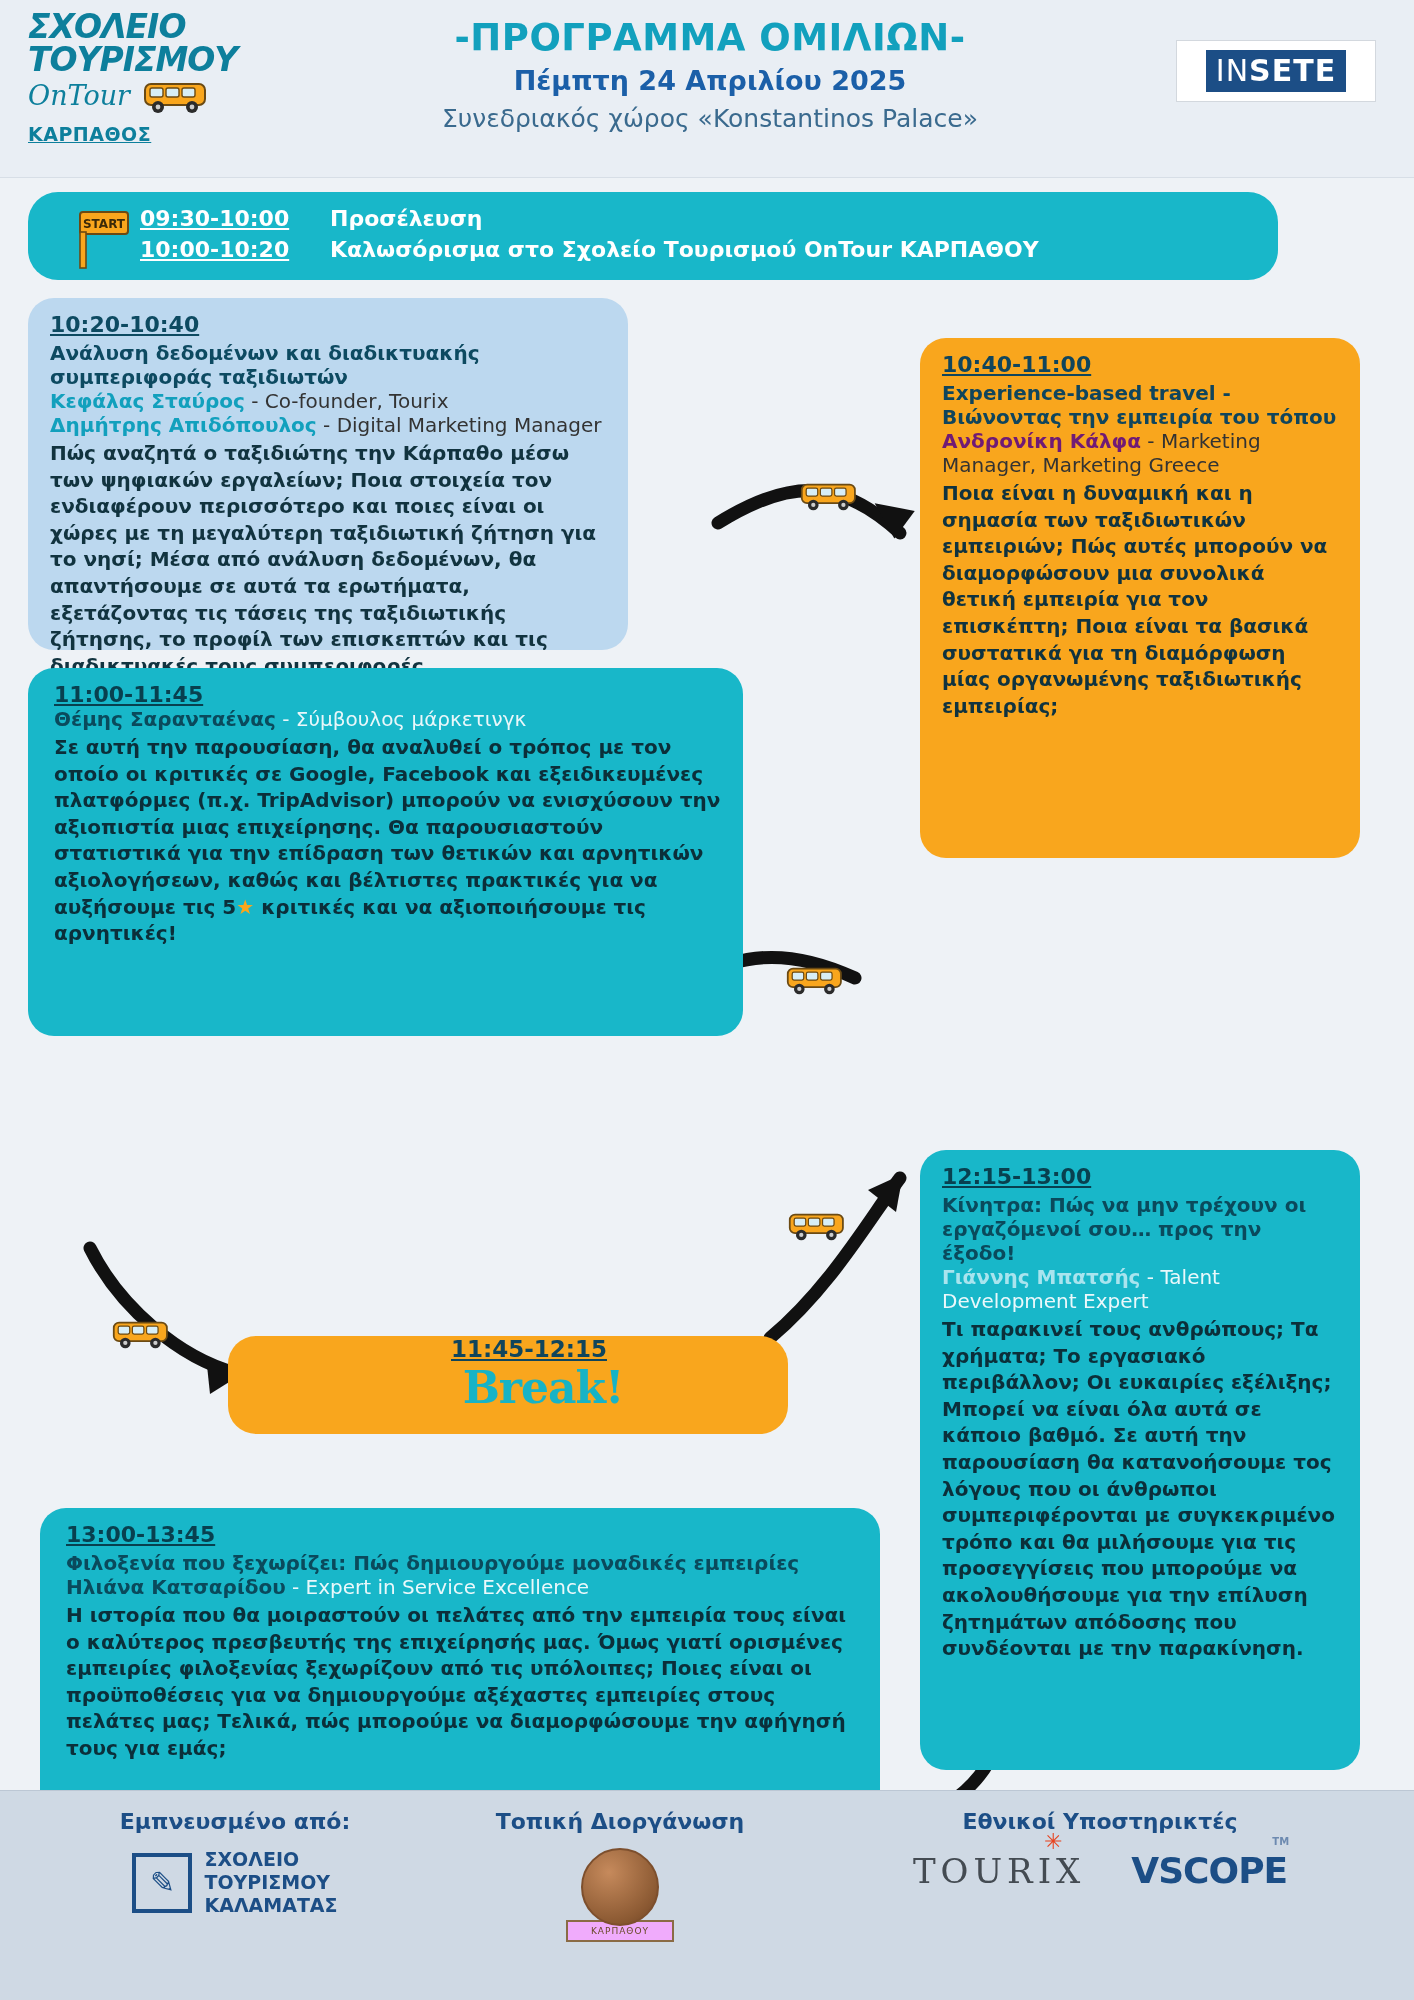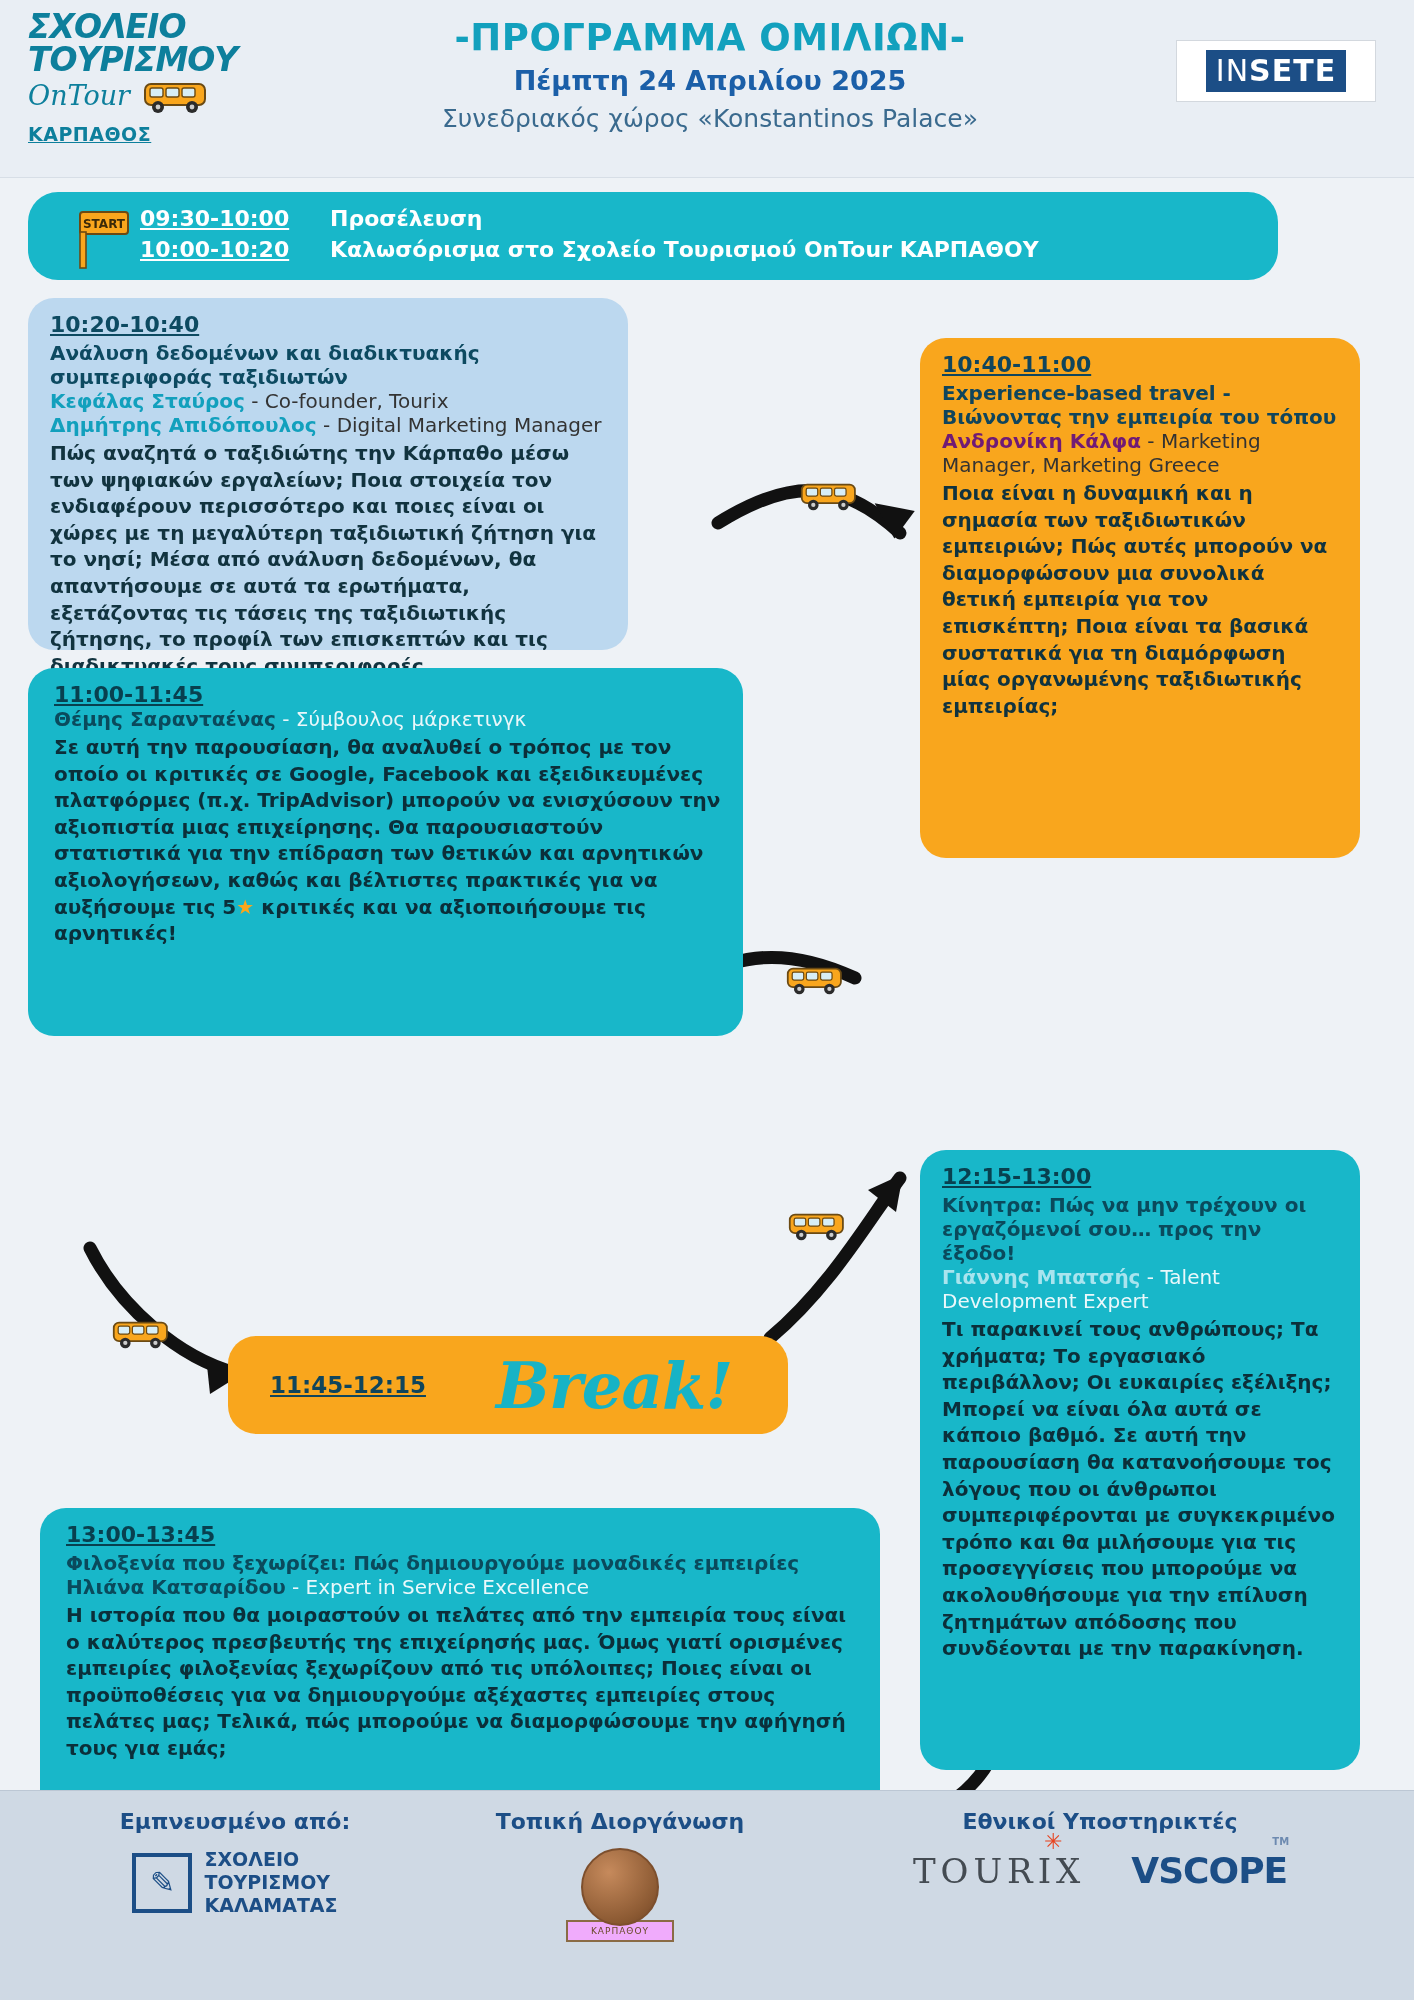--- a/index.html
+++ b/index.html
@@ -179,29 +179,28 @@
   #c1100 .time { color: #08404f; }
   #c1100 .title-line { color: #0a4a5c; margin-top: 4px; }
   #c1100 .sp-name { color: #0a4a5c; font-weight: bold; }
   #c1100 .sp-role { color: #e9f7fa; }
   #c1100 .body-txt { color: #0b2f3a; margin-top: 3px; }
 
   
   #cbreak {
     left: 228px; top: 1158px; width: 560px; height: 98px;
     border-radius: 28px;
-    display: flex; align-items: center;
+    display: flex; align-items: center; flex-direction: column;
   }
   #cbreak .time { margin-left: 42px; color: #10455c; font-size: 23px; }
   #cbreak .break-word {
     margin-left: 70px;
     font-family: "DejaVu Serif", serif;
-    font-style: italic;
-    font-weight: bold;
-    font-size: 64px;
+    font-weight: bold;
+    font-size: 44px;
     color: #17b3c6;
     letter-spacing: -1px;
   }
 
   
   #c1215 {
     left: 920px; top: 972px; width: 440px; height: 620px;
     padding: 14px 20px 10px 22px;
   }
   #c1215 .time { color: #08404f; }

